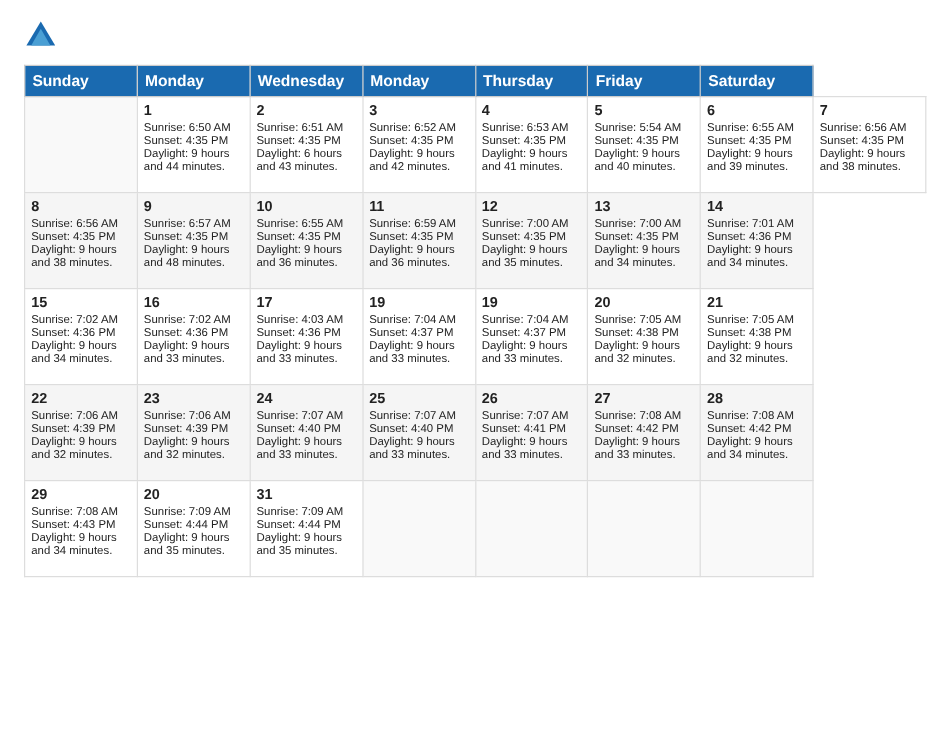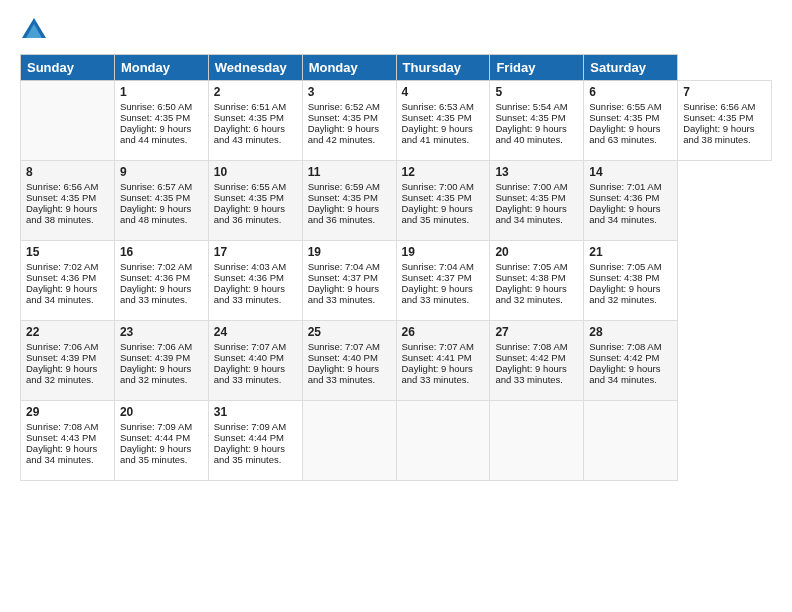--- a/index.html
+++ b/index.html
@@ -127,21 +127,21 @@
         </tr>
     </thead>
     <tbody id="calendar-body">
     <tr>
           <td class="empty-cell"></td>
           <td><span class="day-num">1</span><span>Sunrise: 6:50 AM</span><br><span>Sunset: 4:35 PM</span><br><span>Daylight: 9 hours and 44 minutes.</span></td>
           <td><span class="day-num">2</span><span>Sunrise: 6:51 AM</span><br><span>Sunset: 4:35 PM</span><br><span>Daylight: 6 hours and 43 minutes.</span></td>
           <td><span class="day-num">3</span><span>Sunrise: 6:52 AM</span><br><span>Sunset: 4:35 PM</span><br><span>Daylight: 9 hours and 42 minutes.</span></td>
           <td><span class="day-num">4</span><span>Sunrise: 6:53 AM</span><br><span>Sunset: 4:35 PM</span><br><span>Daylight: 9 hours and 41 minutes.</span></td>
           <td><span class="day-num">5</span><span>Sunrise: 5:54 AM</span><br><span>Sunset: 4:35 PM</span><br><span>Daylight: 9 hours and 40 minutes.</span></td>
-          <td><span class="day-num">6</span><span>Sunrise: 6:55 AM</span><br><span>Sunset: 4:35 PM</span><br><span>Daylight: 9 hours and 63 minutes.</span></td>
+          <td><span class="day-num">6</span><span>Sunrise: 6:55 AM</span><br><span>Sunset: 4:35 PM</span><br><span>Daylight: 9 hours and 39 minutes.</span></td>
           <td><span class="day-num">7</span><span>Sunrise: 6:56 AM</span><br><span>Sunset: 4:35 PM</span><br><span>Daylight: 9 hours and 38 minutes.</span></td>
         </tr>
         <tr>
           <td><span class="day-num">8</span><span>Sunrise: 6:56 AM</span><br><span>Sunset: 4:35 PM</span><br><span>Daylight: 9 hours and 38 minutes.</span></td>
           <td><span class="day-num">9</span><span>Sunrise: 6:57 AM</span><br><span>Sunset: 4:35 PM</span><br><span>Daylight: 9 hours and 48 minutes.</span></td>
           <td><span class="day-num">10</span><span>Sunrise: 6:55 AM</span><br><span>Sunset: 4:35 PM</span><br><span>Daylight: 9 hours and 36 minutes.</span></td>
           <td><span class="day-num">11</span><span>Sunrise: 6:59 AM</span><br><span>Sunset: 4:35 PM</span><br><span>Daylight: 9 hours and 36 minutes.</span></td>
           <td><span class="day-num">12</span><span>Sunrise: 7:00 AM</span><br><span>Sunset: 4:35 PM</span><br><span>Daylight: 9 hours and 35 minutes.</span></td>
           <td><span class="day-num">13</span><span>Sunrise: 7:00 AM</span><br><span>Sunset: 4:35 PM</span><br><span>Daylight: 9 hours and 34 minutes.</span></td>
           <td><span class="day-num">14</span><span>Sunrise: 7:01 AM</span><br><span>Sunset: 4:36 PM</span><br><span>Daylight: 9 hours and 34 minutes.</span></td>

